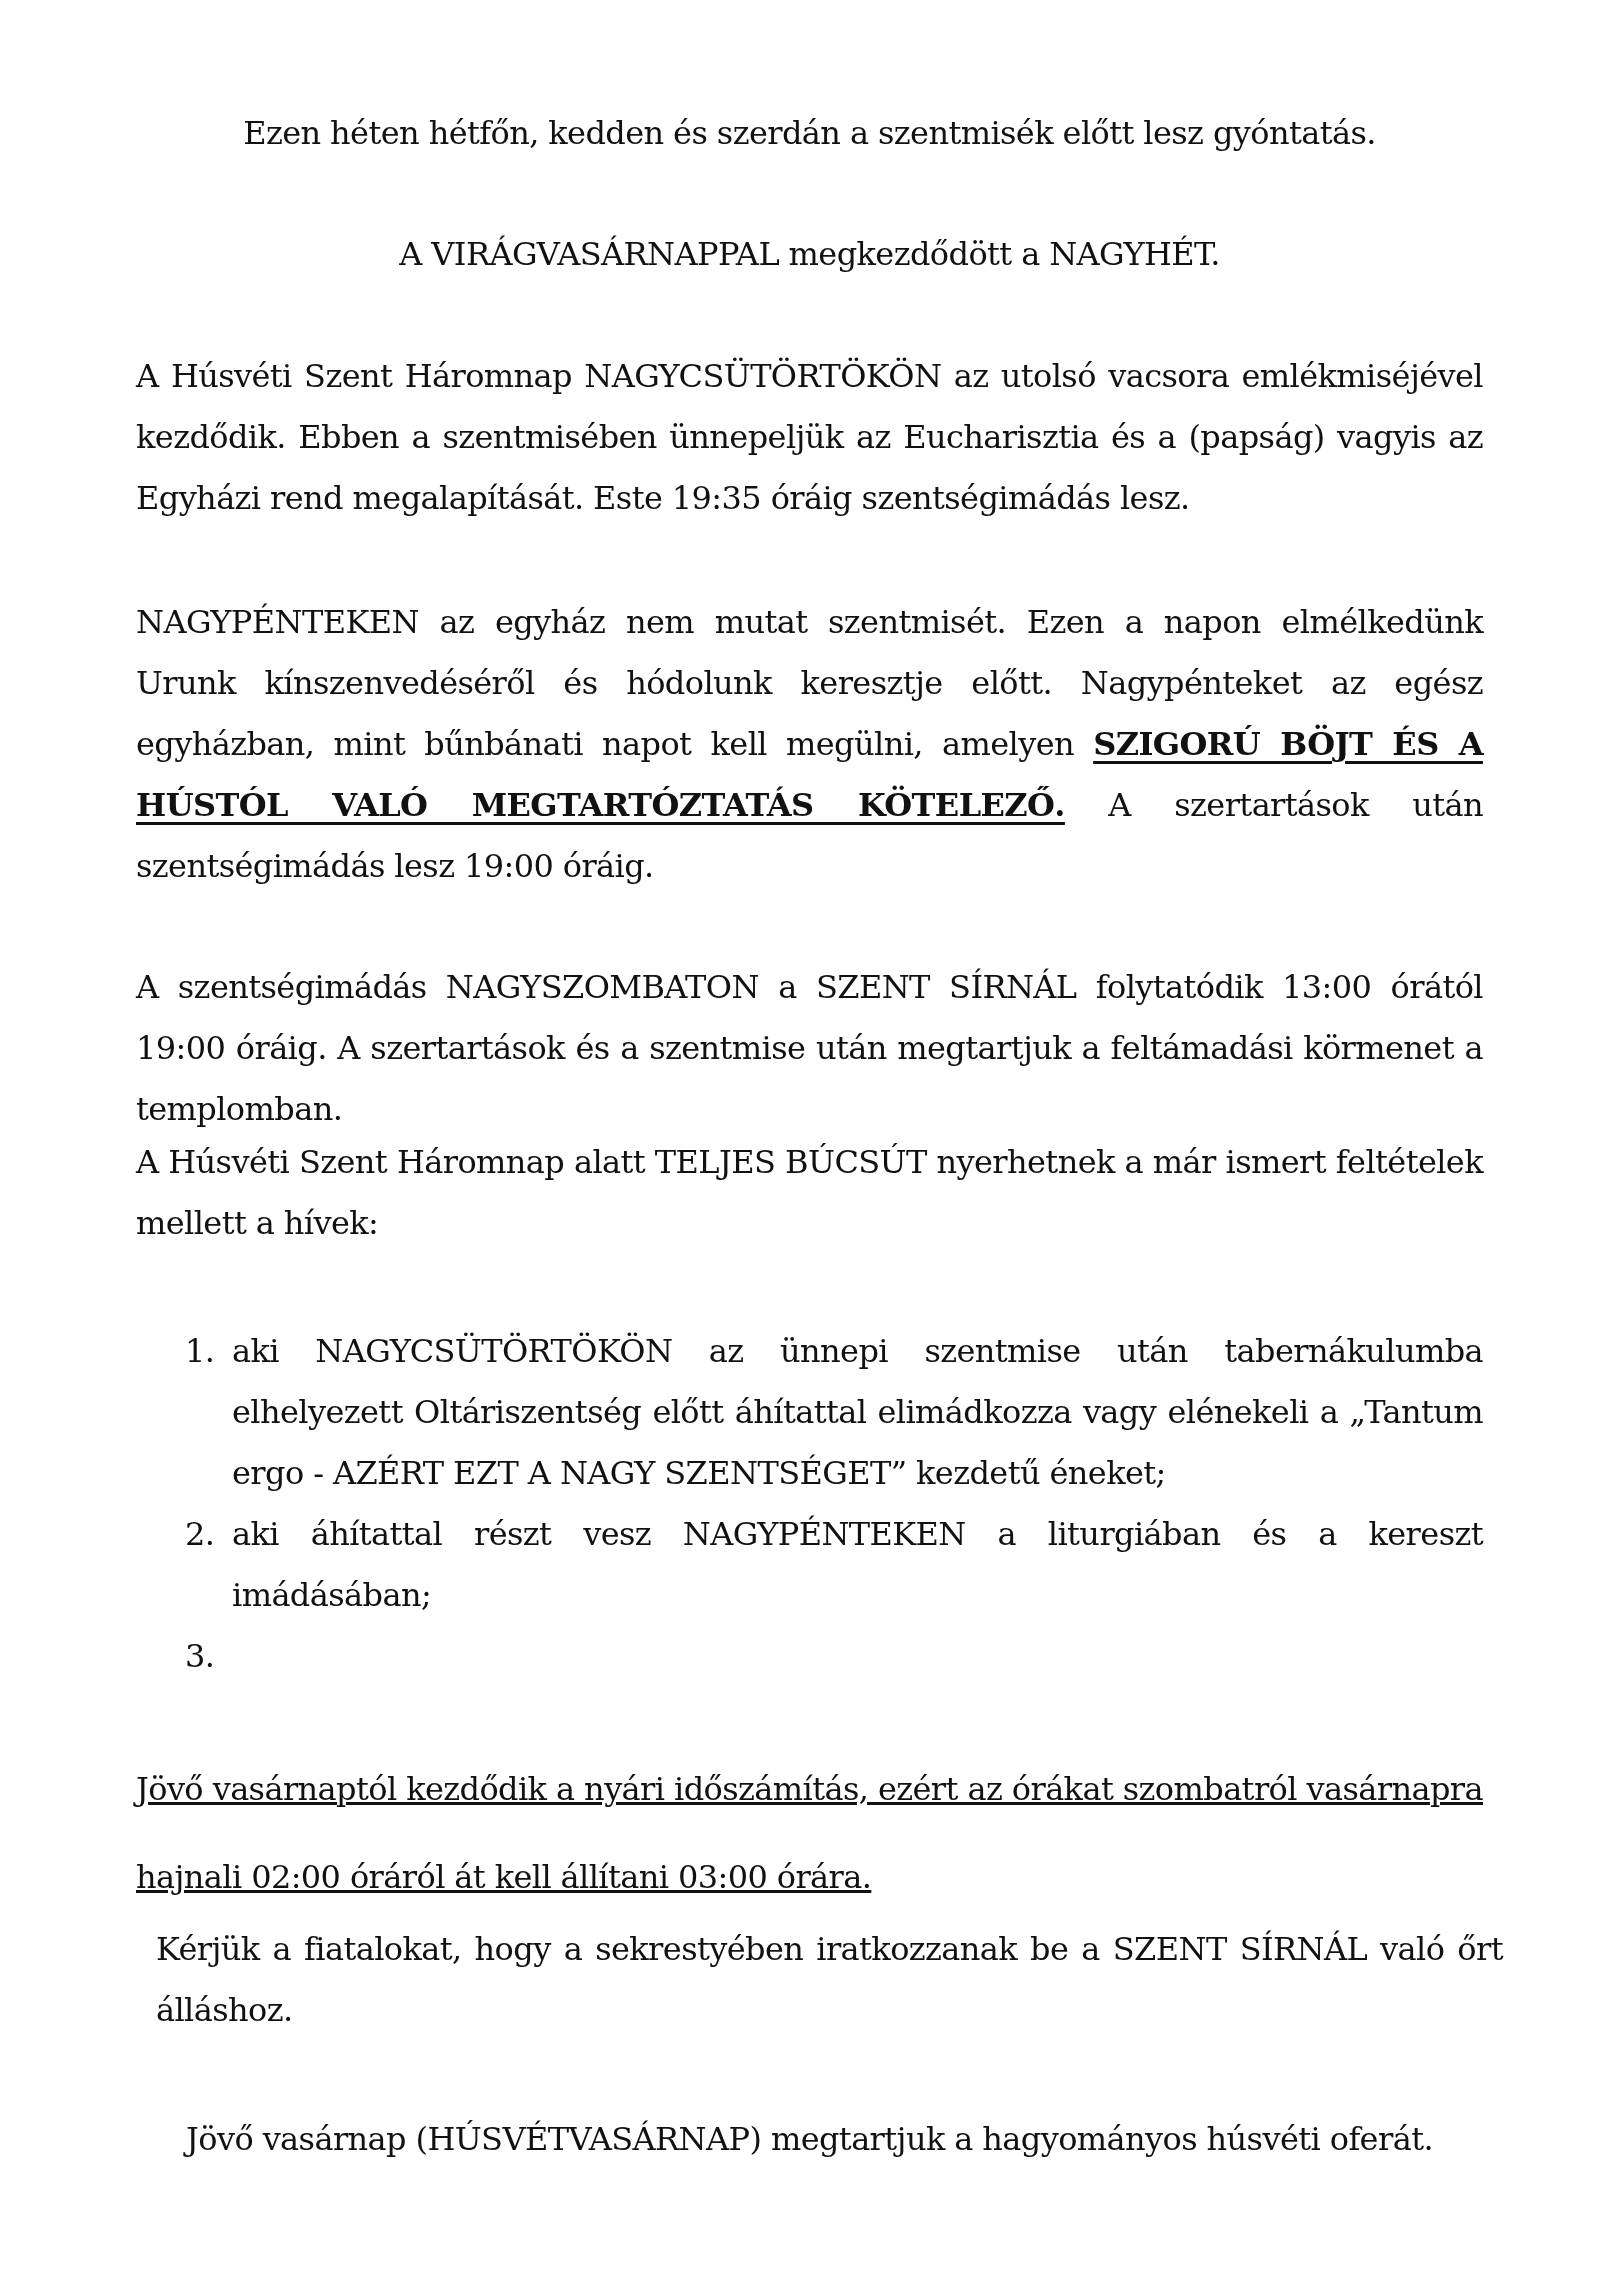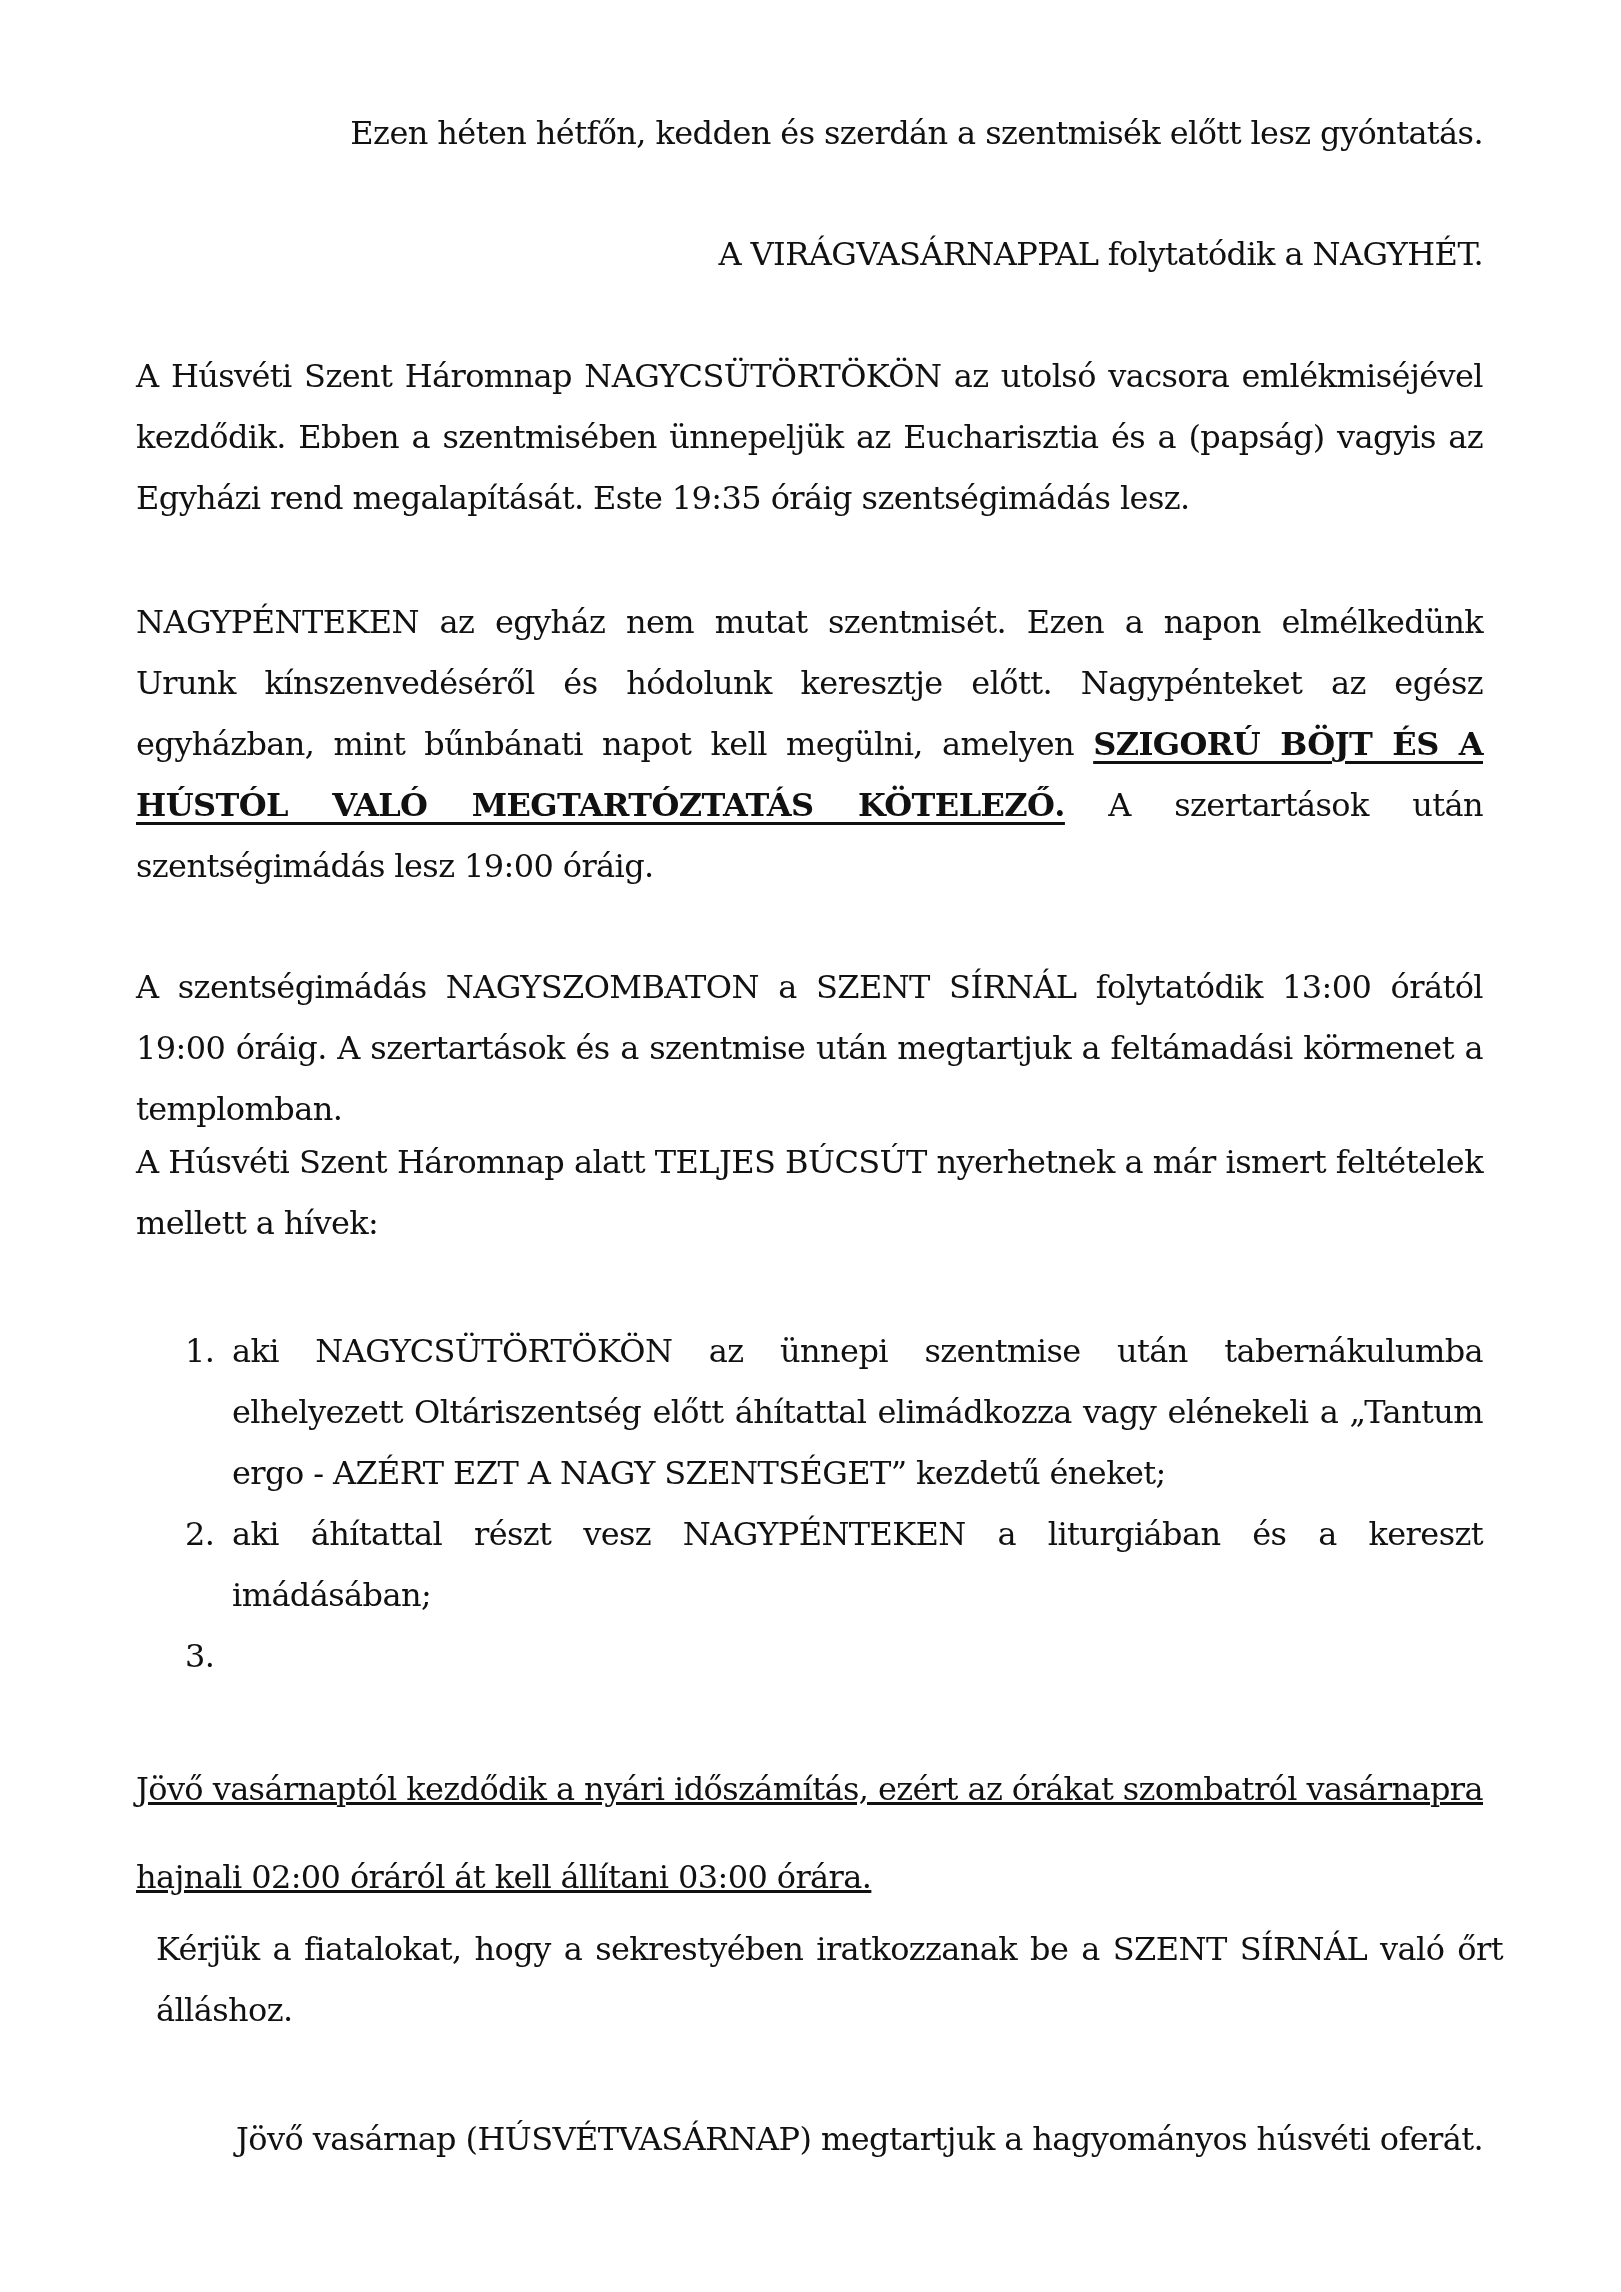--- a/index.html
+++ b/index.html
@@ -24,21 +24,21 @@
     .para {
       position: absolute;
       left: 0;
       width: 1347px;
       font-size: 32px;
       line-height: 61px;
       letter-spacing: -0.6px;
       margin: 0;
       text-align: justify;
     }
-    .para.left { text-align: right; }
+    .para.left { text-align: center; }
     .strong-u {
       font-weight: bold;
       text-decoration: underline;
       text-decoration-thickness: 2.9px;
       text-underline-offset: 5.9px;
     }
     .list {
       position: absolute;
       left: 0;
       width: 1347px;
@@ -61,21 +61,21 @@
     }
     .wide { line-height: 88px; }
   </style>
 </head>
 <body>
 
 <div class="page">
 
   <p class="para left" style="top:103px;">Ezen héten hétfőn, kedden és szerdán a szentmisék előtt lesz gyóntatás.</p>
 
-  <p class="para left" style="top:224px;">A VIRÁGVASÁRNAPPAL folytatódik a NAGYHÉT.</p>
+  <p class="para left" style="top:224px;">A VIRÁGVASÁRNAPPAL megkezdődött a NAGYHÉT.</p>
 
   <p class="para" style="top:346px;">A Húsvéti Szent Háromnap NAGYCSÜTÖRTÖKÖN az utolsó vacsora emlékmiséjével kezdődik. Ebben a szentmisében ünnepeljük az Eucharisztia és a (papság) vagyis az Egyházi rend megalapítását. Este 19:35 óráig szentségimádás lesz.</p>
 
   <p class="para" style="top:592px;"><span>NAGYPÉNTEKEN az egyház nem mutat szentmisét. Ezen a napon elmélkedünk Urunk kínszenvedéséről és hódolunk keresztje előtt. Nagypénteket az egész egyházban, mint bűnbánati napot kell megülni, amelyen </span><span class="strong-u">SZIGORÚ BÖJT ÉS A HÚSTÓL VALÓ MEGTARTÓZTATÁS KÖTELEZŐ.</span><span> A szertartások után szentségimádás lesz 19:00 óráig.</span></p>
 
   <p class="para" style="top:957px;">A szentségimádás NAGYSZOMBATON a SZENT SÍRNÁL folytatódik 13:00 órától 19:00 óráig. A szertartások és a szentmise után megtartjuk a feltámadási körmenet a templomban.</p>
 
   <p class="para" style="top:1132px;">A Húsvéti Szent Háromnap alatt TELJES BÚCSÚT nyerhetnek a már ismert feltételek mellett a hívek:</p>
 
   <ol class="list" style="top:1321px;">

